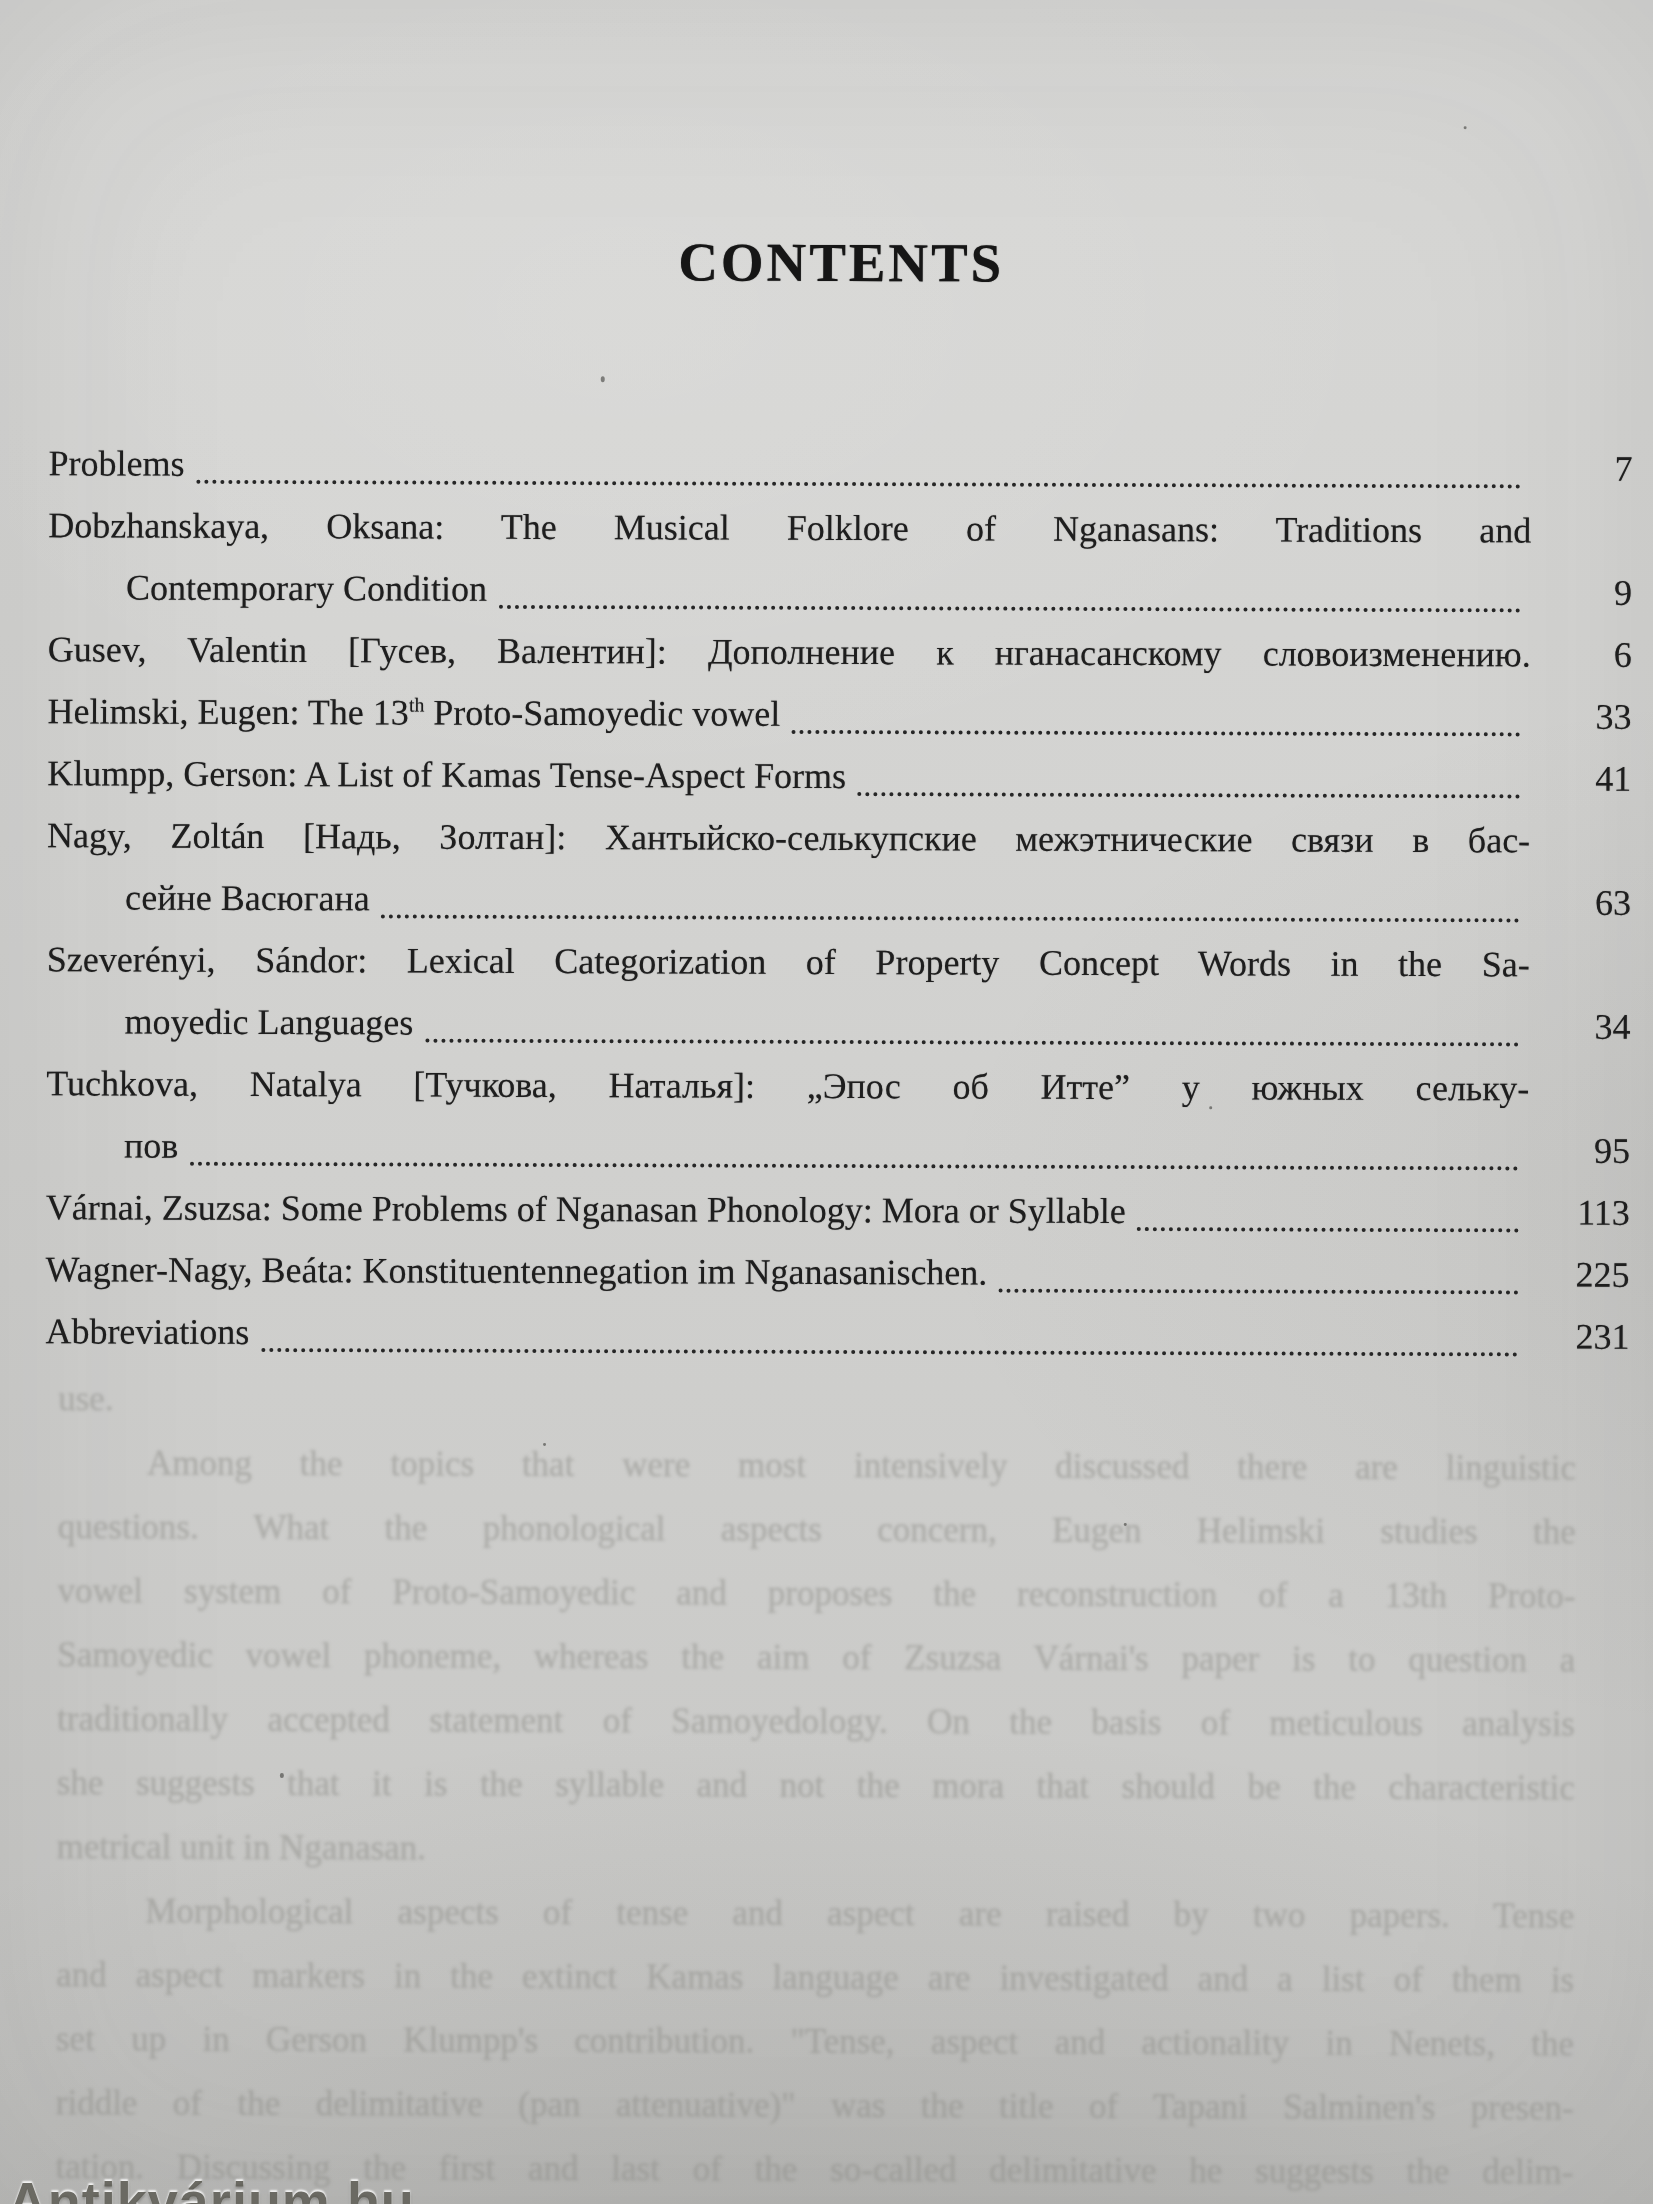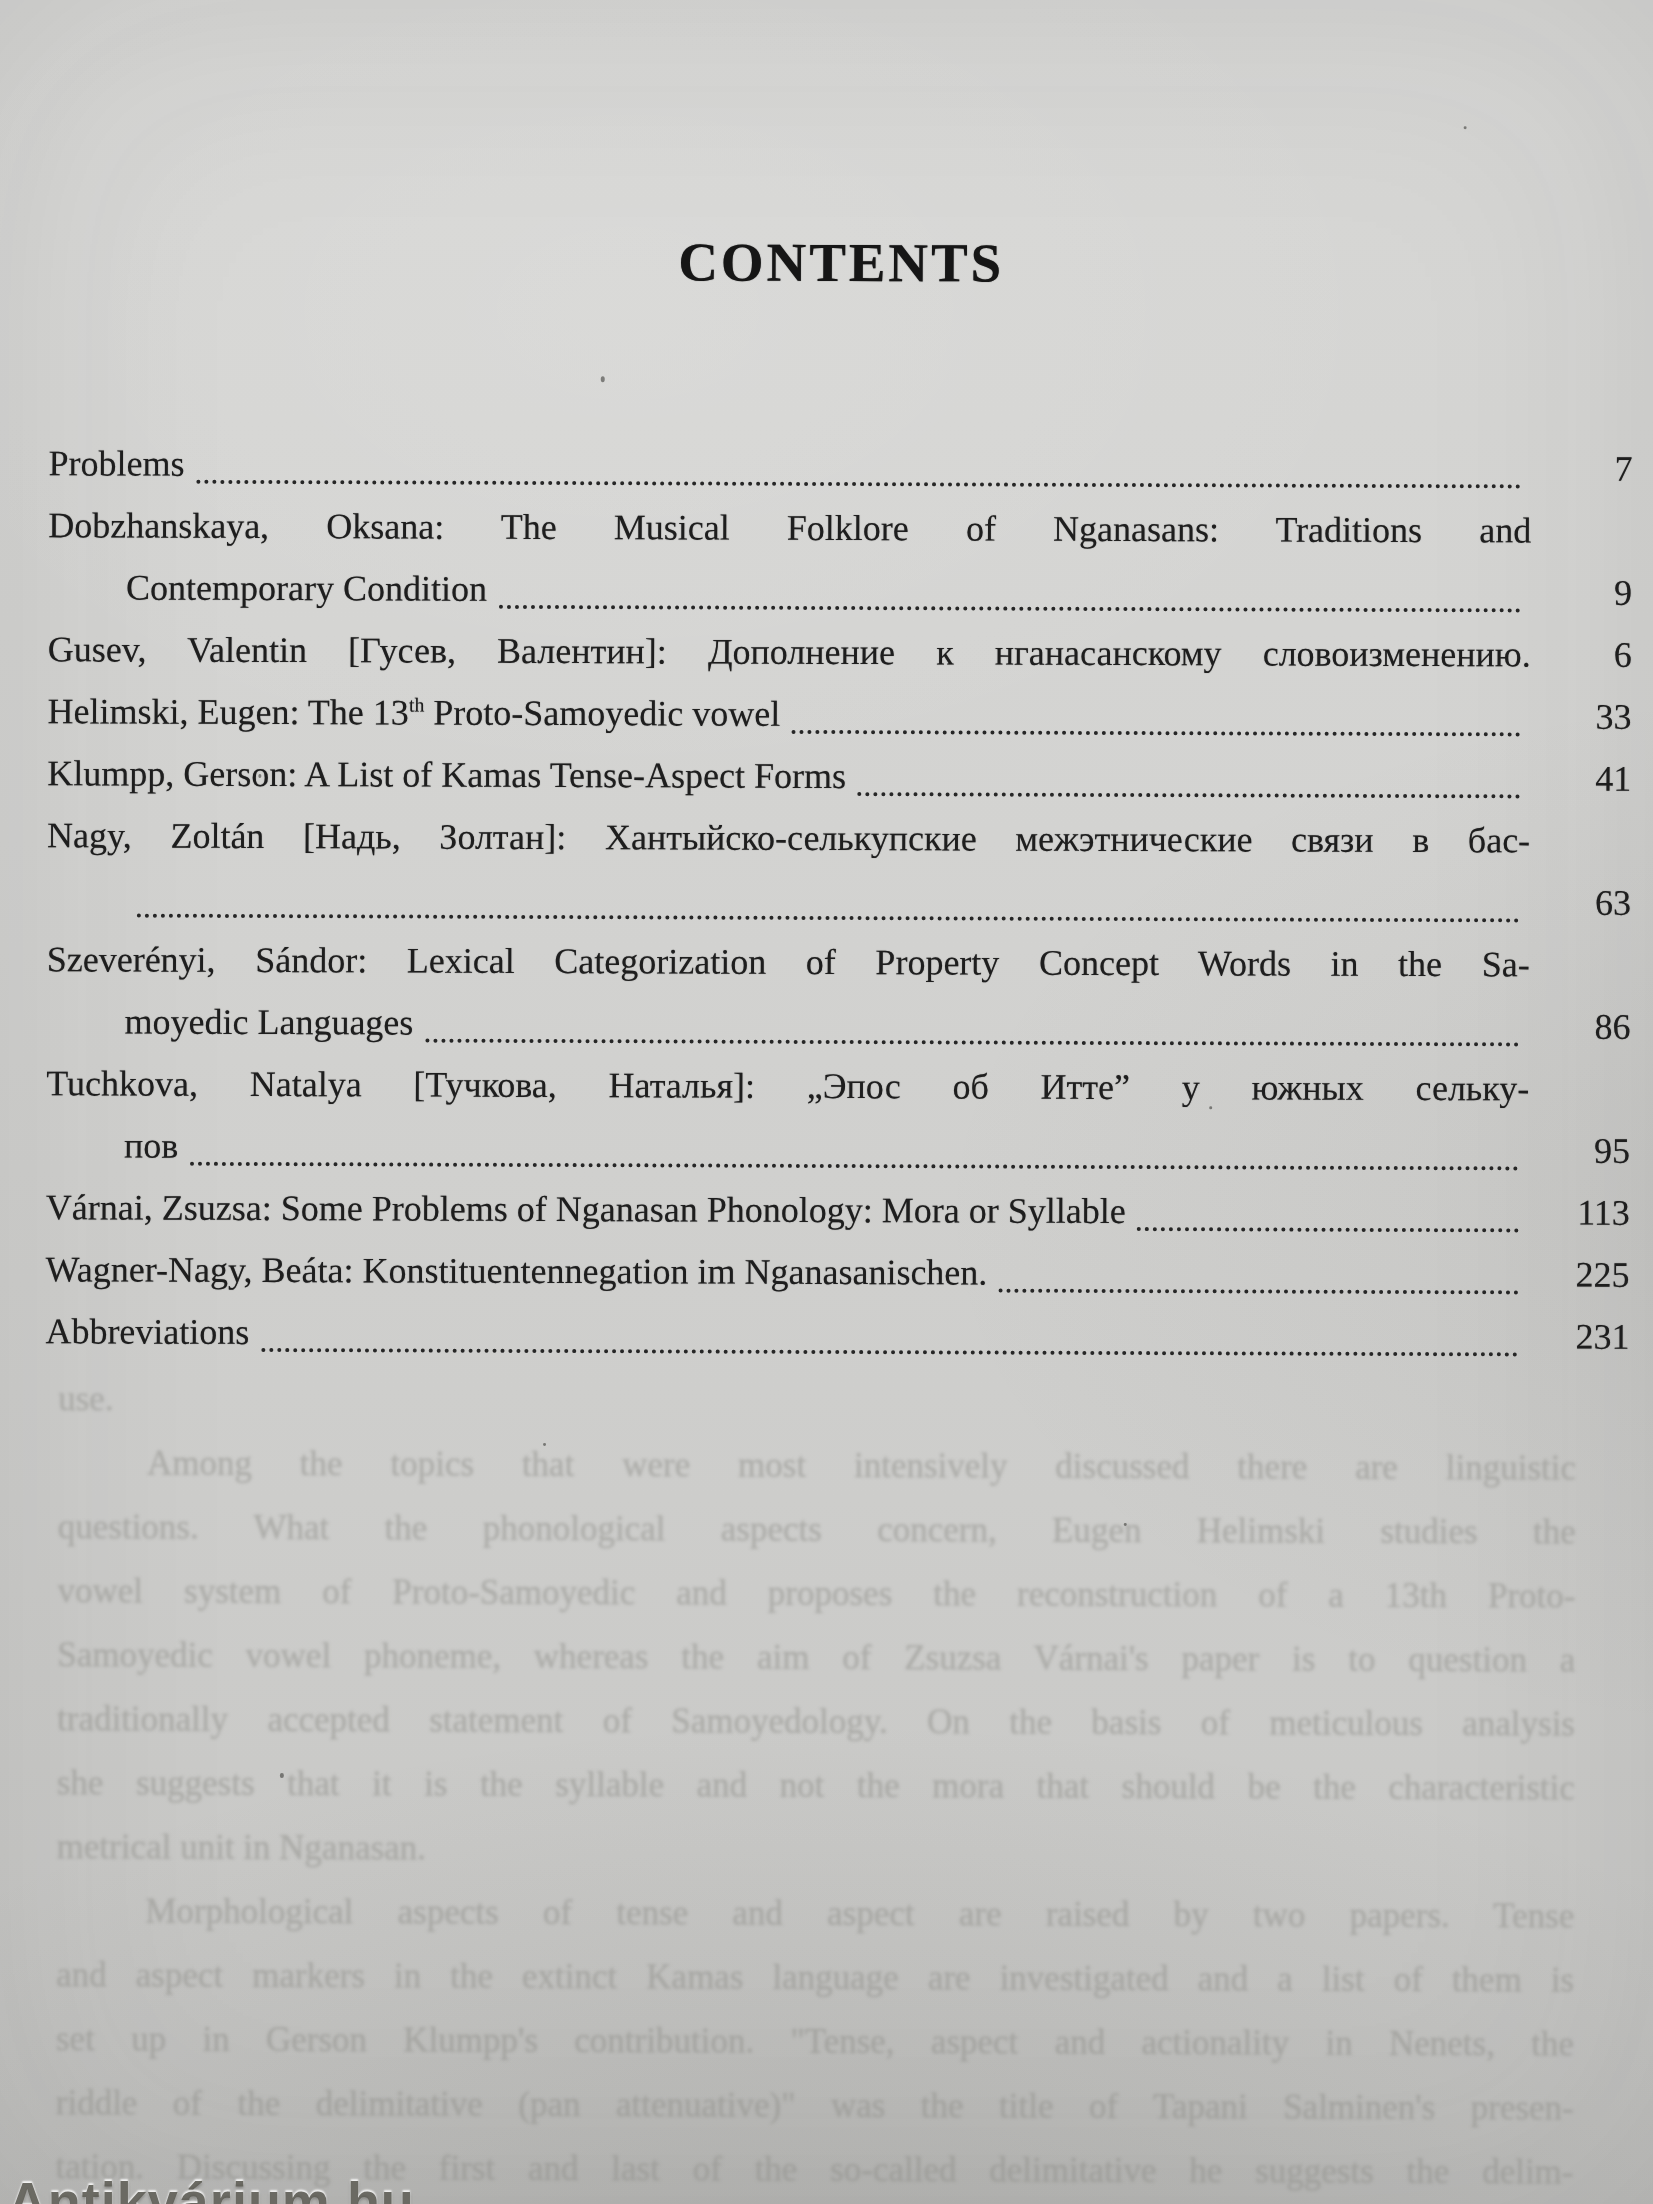--- a/index.html
+++ b/index.html
@@ -130,33 +130,34 @@
           <span class="leader"></span>
           <span class="pagenum">41</span>
         </div>
       </div>
       <div class="toc-entry">
         <div class="toc-line">
           <span class="t justify">Nagy, Zoltán [Надь, Золтан]: Хантыйско-селькупские межэтнические связи в бас-</span>
           <span class="endgap"></span>
         </div>
         <div class="toc-line indent">
+          <span class="t">сейне Васюгана</span>
           <span class="leader"></span>
           <span class="pagenum">63</span>
         </div>
       </div>
       <div class="toc-entry">
         <div class="toc-line">
           <span class="t justify">Szeverényi, Sándor: Lexical Categorization of Property Concept Words in the Sa-</span>
           <span class="endgap"></span>
         </div>
         <div class="toc-line indent">
           <span class="t">moyedic Languages</span>
           <span class="leader"></span>
-          <span class="pagenum">86</span>
+          <span class="pagenum">34</span>
         </div>
       </div>
       <div class="toc-entry">
         <div class="toc-line">
           <span class="t justify">Tuchkova, Natalya [Тучкова, Наталья]: „Эпос об Итте” у южных сельку-</span>
           <span class="endgap"></span>
         </div>
         <div class="toc-line indent">
           <span class="t">пов</span>
           <span class="leader"></span>

